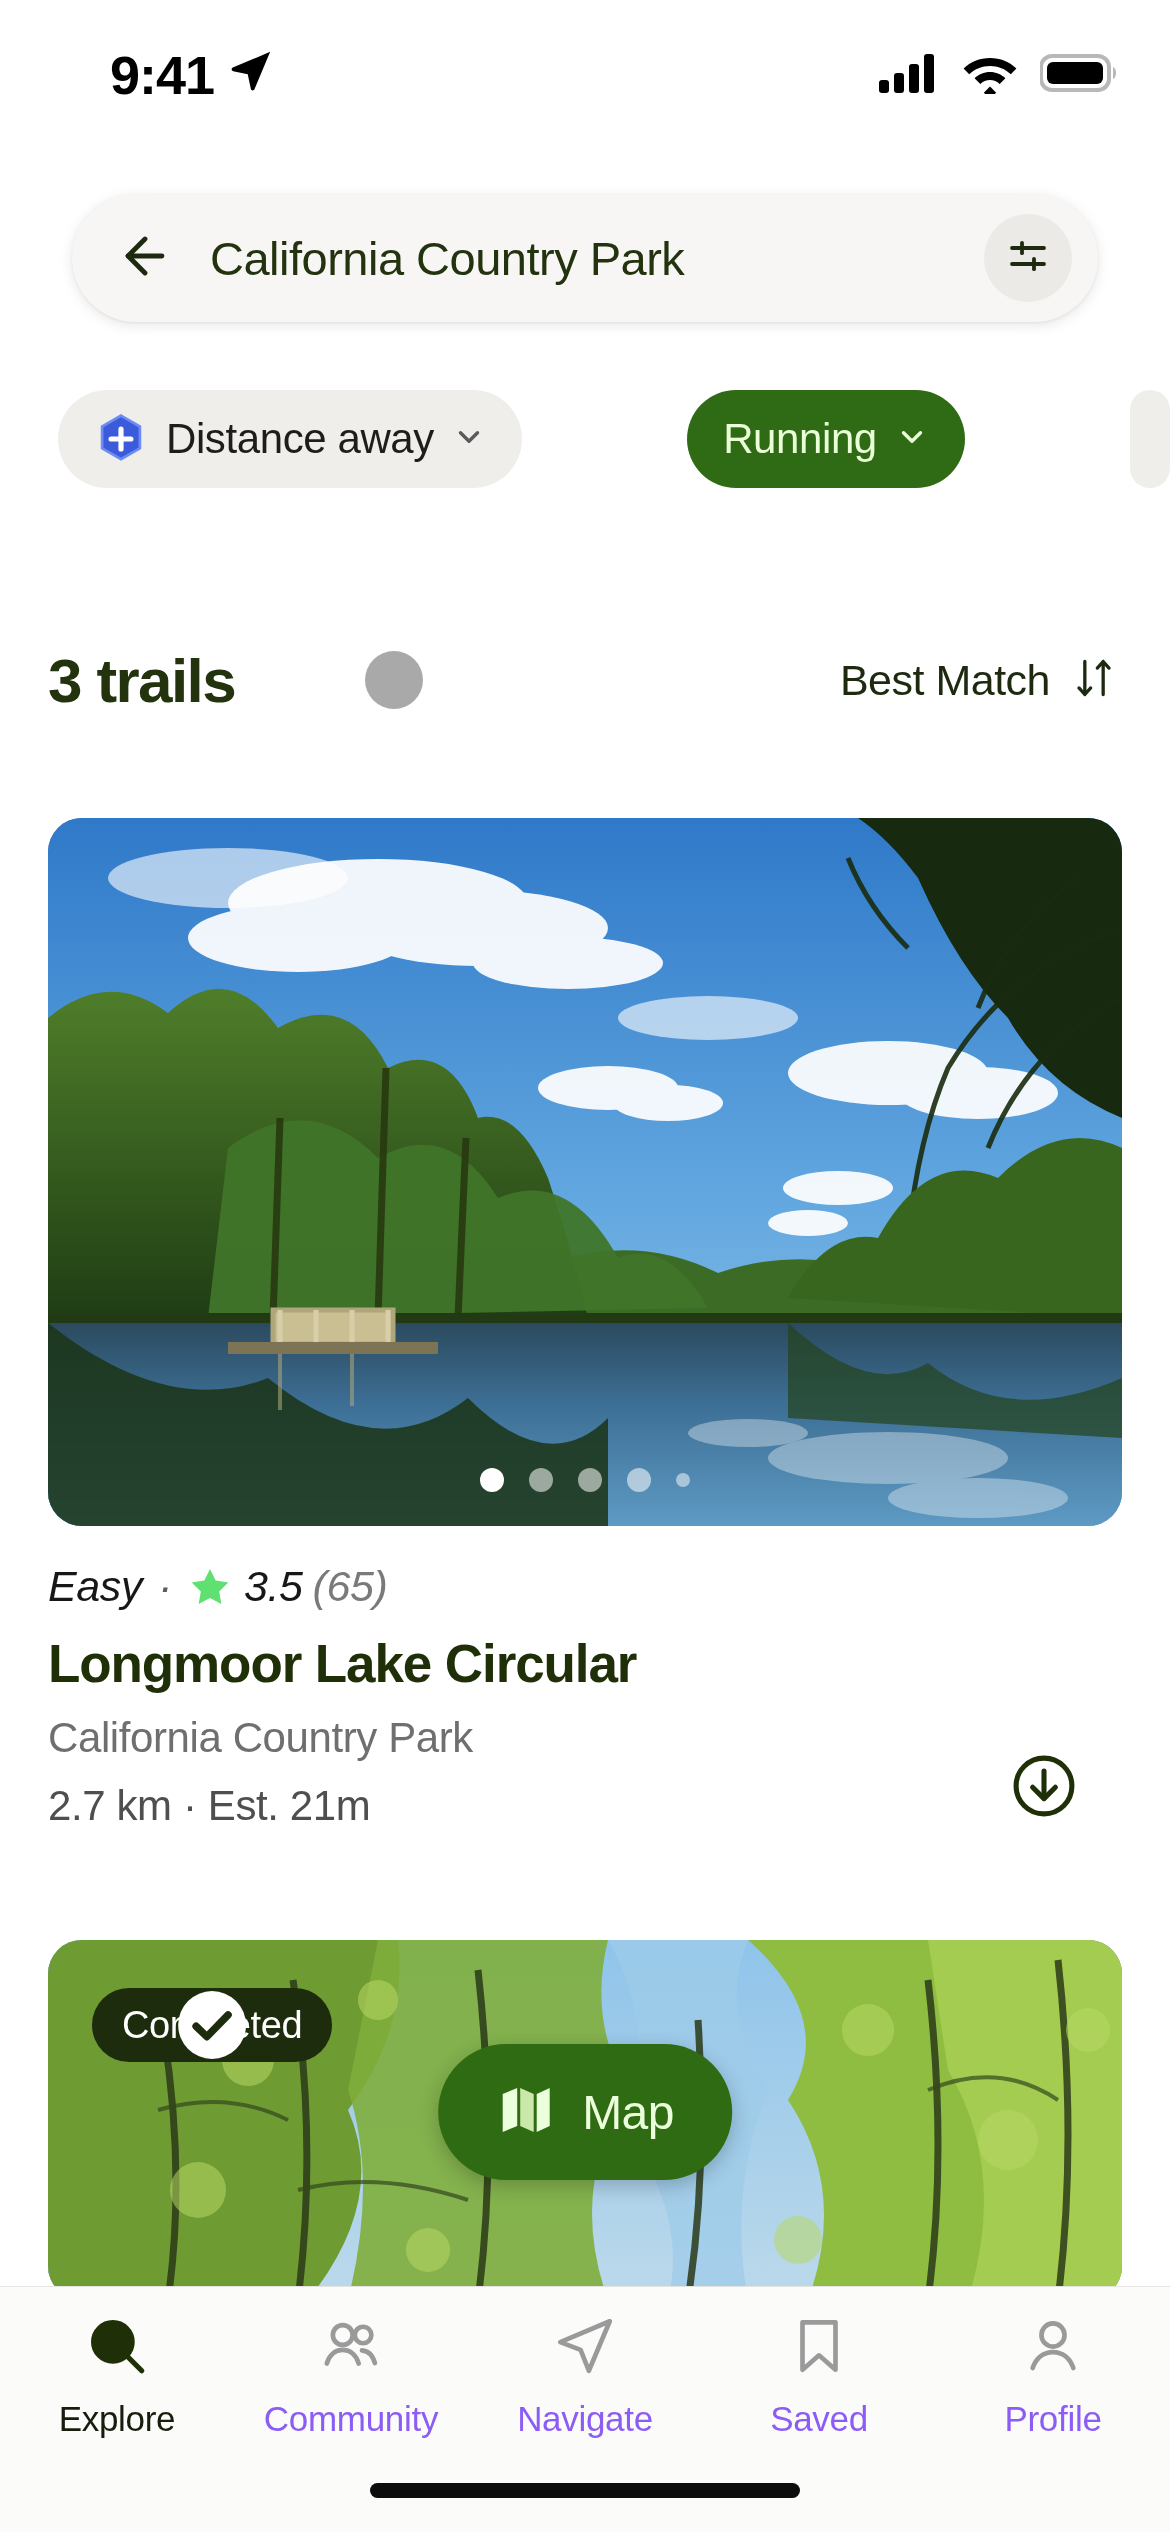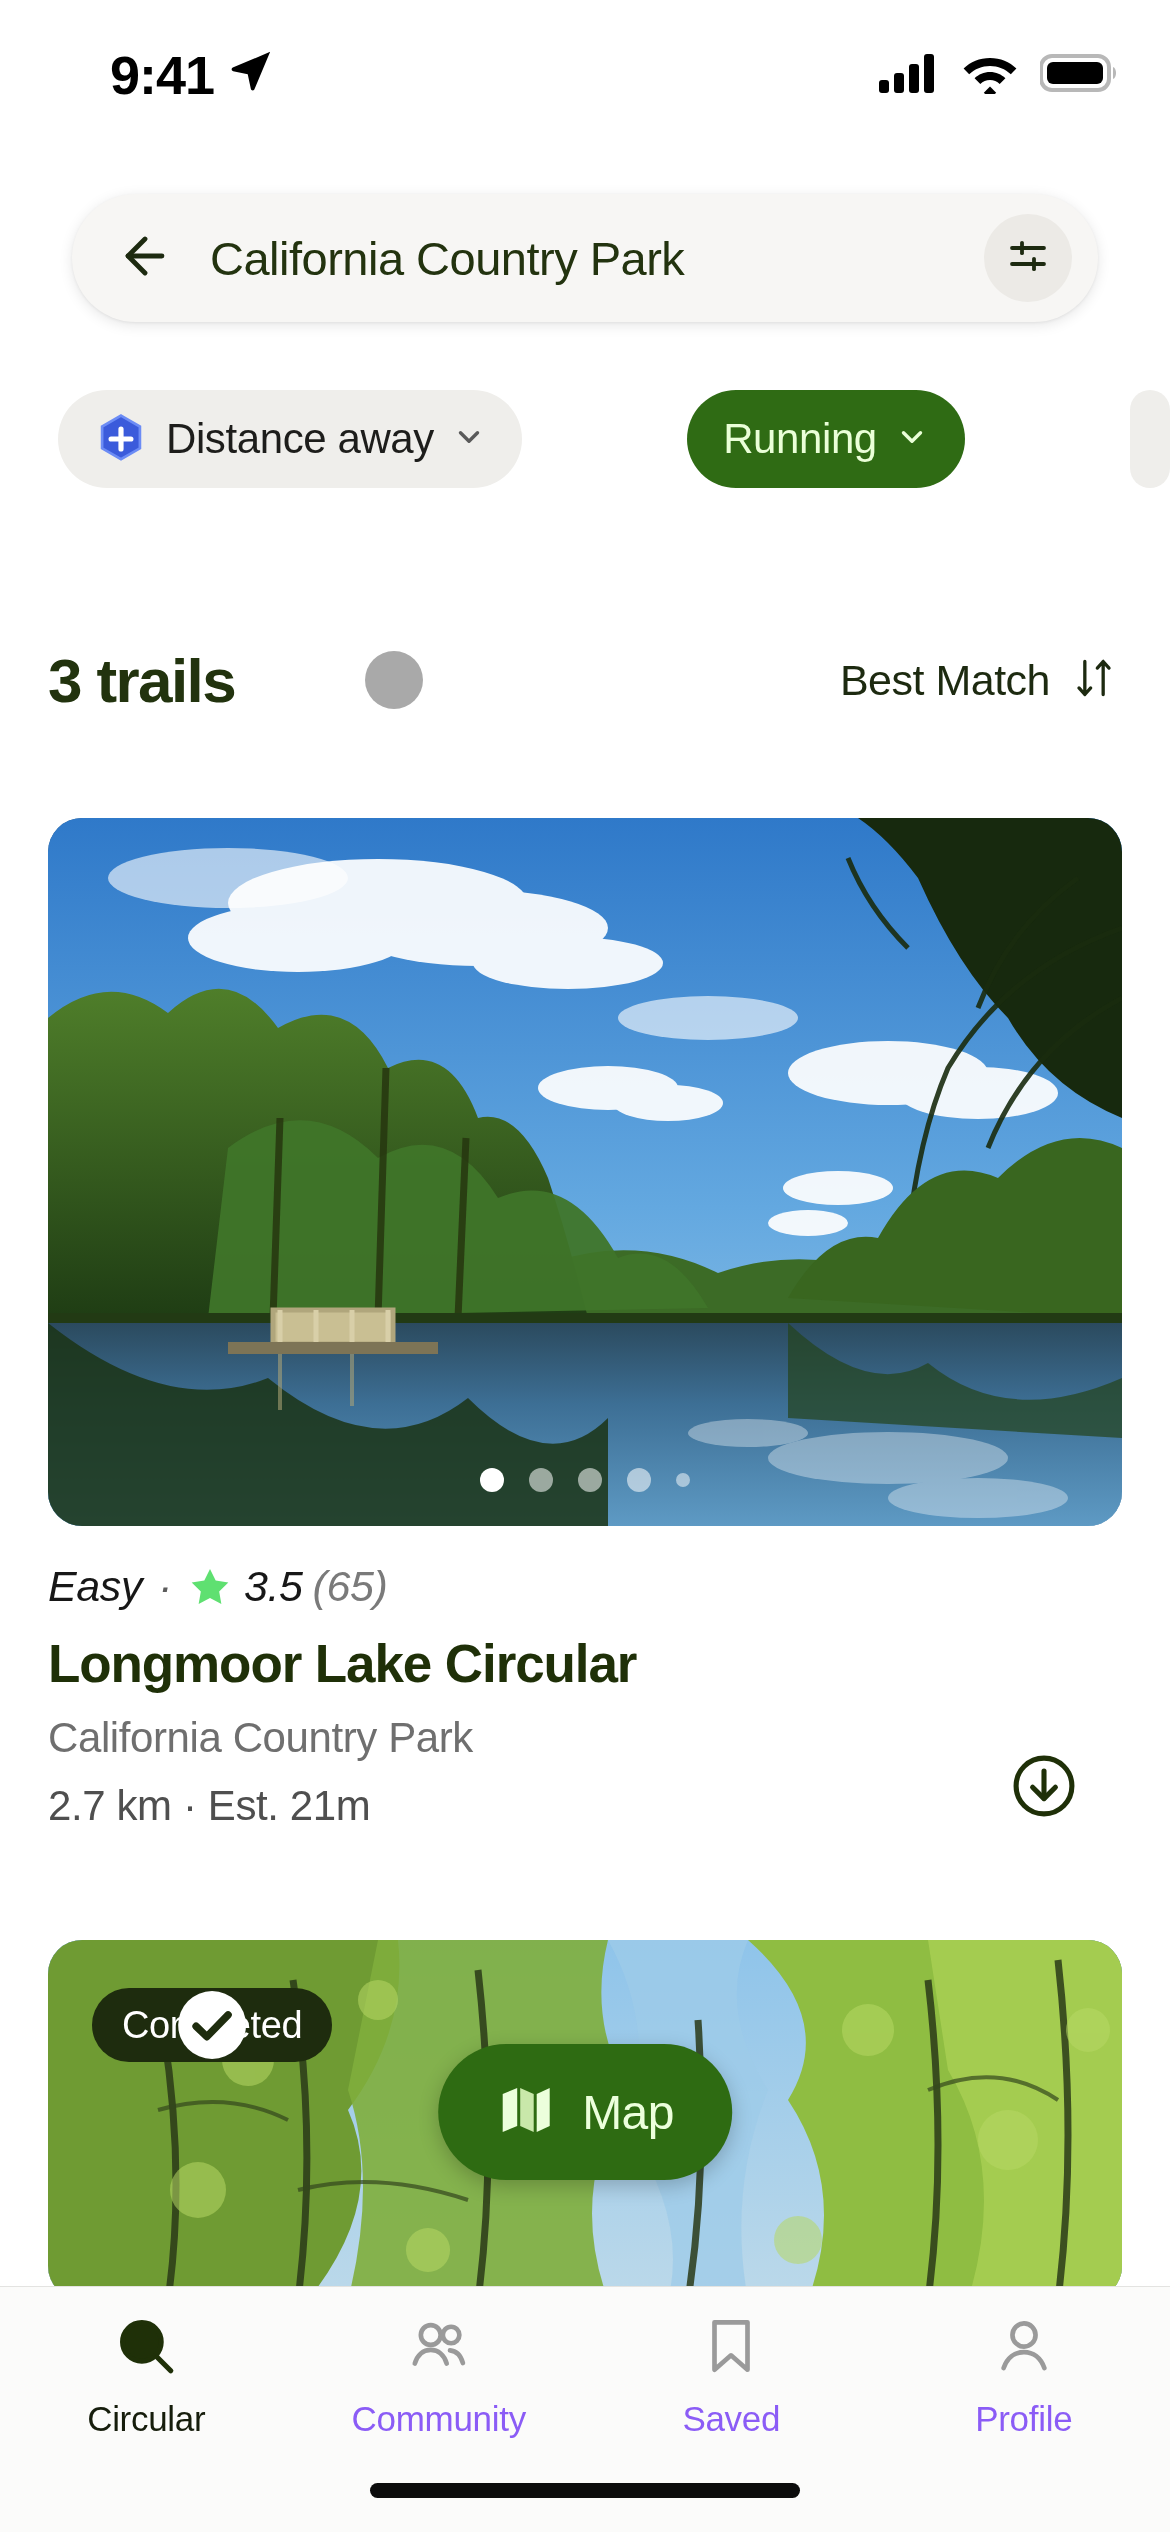--- a/index.html
+++ b/index.html
@@ -452,35 +452,43 @@
 
 <div class="tabbar">
 
   <div class="tab active">
     <span>
       <svg width="66" height="66" viewBox="0 0 24 24" fill="none" stroke="#1f3008" stroke-width="1.9" stroke-linecap="round">
         <circle cx="10.5" cy="10.5" r="7" fill="#1f3008"></circle>
         <line x1="16" y1="16" x2="21" y2="21"></line>
       </svg>
     </span>
-    <span class="tab-label">Circular</span>
+    <span class="tab-label">Explore</span>
   </div>
 
   <div class="tab">
     <span>
       <svg width="66" height="66" viewBox="0 0 24 24" fill="none" stroke="#9a9a9a" stroke-width="1.7" stroke-linecap="round">
         <circle cx="9" cy="8" r="3.6"></circle>
           <circle cx="16.4" cy="8" r="3"></circle>
         <path d="M3.2 18.4c.9-3.2 3.1-5 5.8-5s4.9 1.8 5.8 5"></path>
         <path d="M16 13.6c2.3.2 3.9 1.8 4.7 4.6"></path>
       </svg>
     </span>
     <span class="tab-label">Community</span>
   </div>
 
+  <div class="tab">
+    <span>
+      <svg width="66" height="66" viewBox="0 0 24 24" fill="none" stroke="#9a9a9a" stroke-width="1.7" stroke-linejoin="round">
+        <path d="M21 3L3 10.6l7.4 2.8L13.4 21 21 3z"></path>
+      </svg>
+    </span>
+    <span class="tab-label">Navigate</span>
+  </div>
 
   <div class="tab">
     <span>
       <svg width="66" height="66" viewBox="0 0 24 24" fill="none" stroke="#9a9a9a" stroke-width="1.7" stroke-linejoin="round">
         <path d="M6 3.4h12v17.2l-6-5.2-6 5.2V3.4z"></path>
       </svg>
     </span>
     <span class="tab-label">Saved</span>
   </div>
 

